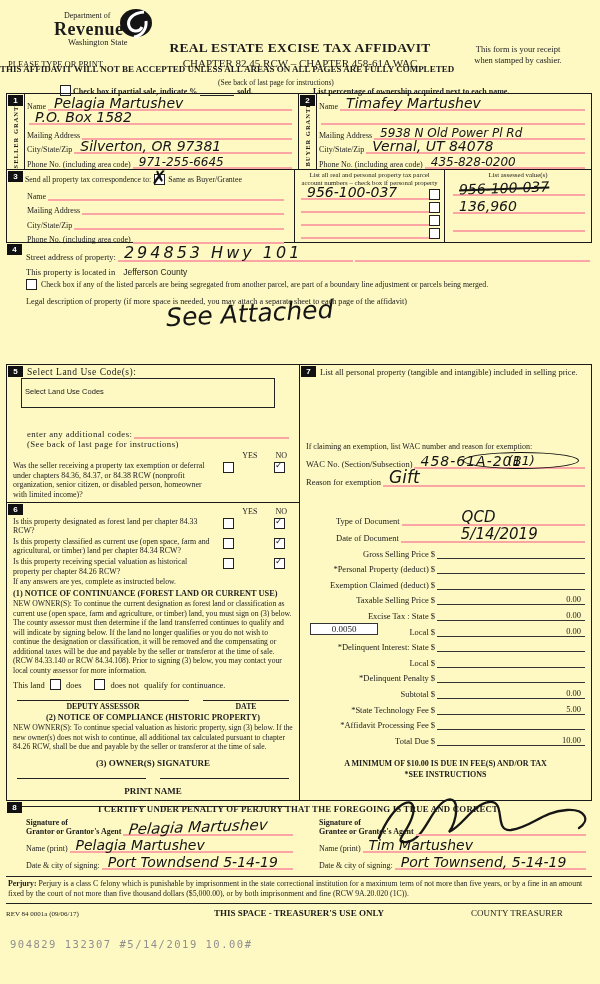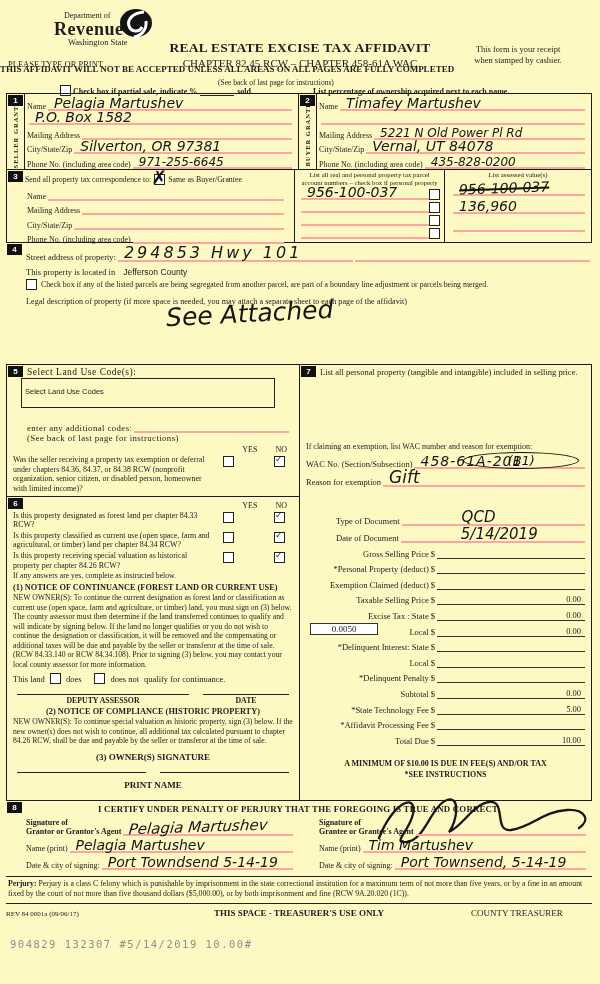--- a/index.html
+++ b/index.html
@@ -60,21 +60,21 @@
   .see-attached{position:absolute;left:160px;top:56px;font-size:25px;transform:rotate(-3deg);}
 
   
   .cols-box{position:absolute;top:364px;left:6px;width:586px;height:437px;border:1.5px solid #1a1a1a;display:flex;box-sizing:border-box;}
   .col-left{width:293px;border-right:1.5px solid #1a1a1a;box-sizing:border-box;position:relative;}
   .col-right{flex:1;box-sizing:border-box;position:relative;padding:2px 6px 0 6px;}
   .sec5{border-bottom:1.5px solid #1a1a1a;position:relative;padding:2px 0 2px 0;}
   .sec5-title{font-size:9.5px;letter-spacing:.5px;margin-left:20px;}
   .luc-box{border:1.5px solid #222;height:12px;margin:1px 24px 1px 14px;font-family:"Liberation Sans",sans-serif;font-size:7.5px;padding:8px 3px;color:#222;}
   .small-ls{font-size:8.8px;letter-spacing:.4px;margin-left:20px;}
-  .addl-row{display:flex;align-items:flex-end;margin:11px 10px 0 20px;font-size:8.8px;letter-spacing:.4px;}
+  .addl-row{display:flex;align-items:flex-end;margin:17px 10px 0 20px;font-size:8.8px;letter-spacing:.4px;}
   .yn-head{display:flex;justify-content:flex-end;font-size:8px;padding-right:12px;gap:18px;margin-top:2px;}
   .qrow{display:flex;margin-top:1px;}
   .qtext{flex:1;font-size:7.9px;line-height:1.22;padding:0 4px 0 6px;}
   .qboxes{width:62px;display:flex;justify-content:space-between;padding:1px 14px 0 6px;flex-shrink:0;}
   .sec6{position:relative;padding:2px 0;}
   .para{font-size:7.7px;line-height:1.24;margin:1px 6px;text-align:left;}
   .ntitle{font-size:8.3px;font-weight:bold;margin:2px 6px 0 6px;}
   .ntitle.center{text-align:center;}
   .landrow{font-size:8.5px;margin:4px 6px;display:flex;align-items:center;gap:5px;}
   .sigrow{display:flex;gap:14px;padding:0 10px;margin-top:10px;}
@@ -197,21 +197,21 @@
           </span>
       </div>
       <div class="field">
         <span class="fline">
             <span class="hand hand-lg"></span>
           </span>
       </div>
       <div class="field">
         <span class="flabel">Mailing Address</span>
         <span class="fline">
-            <span class="hand hand-md">5221 N Old Power Pl Rd</span>
+            <span class="hand hand-md">5938 N Old Power Pl Rd</span>
           </span>
       </div>
       <div class="field">
         <span class="flabel">City/State/Zip</span>
         <span class="fline">
             <span class="hand hand-lg">Vernal, UT 84078</span>
           </span>
       </div>
       <div class="field">
         <span class="flabel">Phone No. (including area code)</span>

